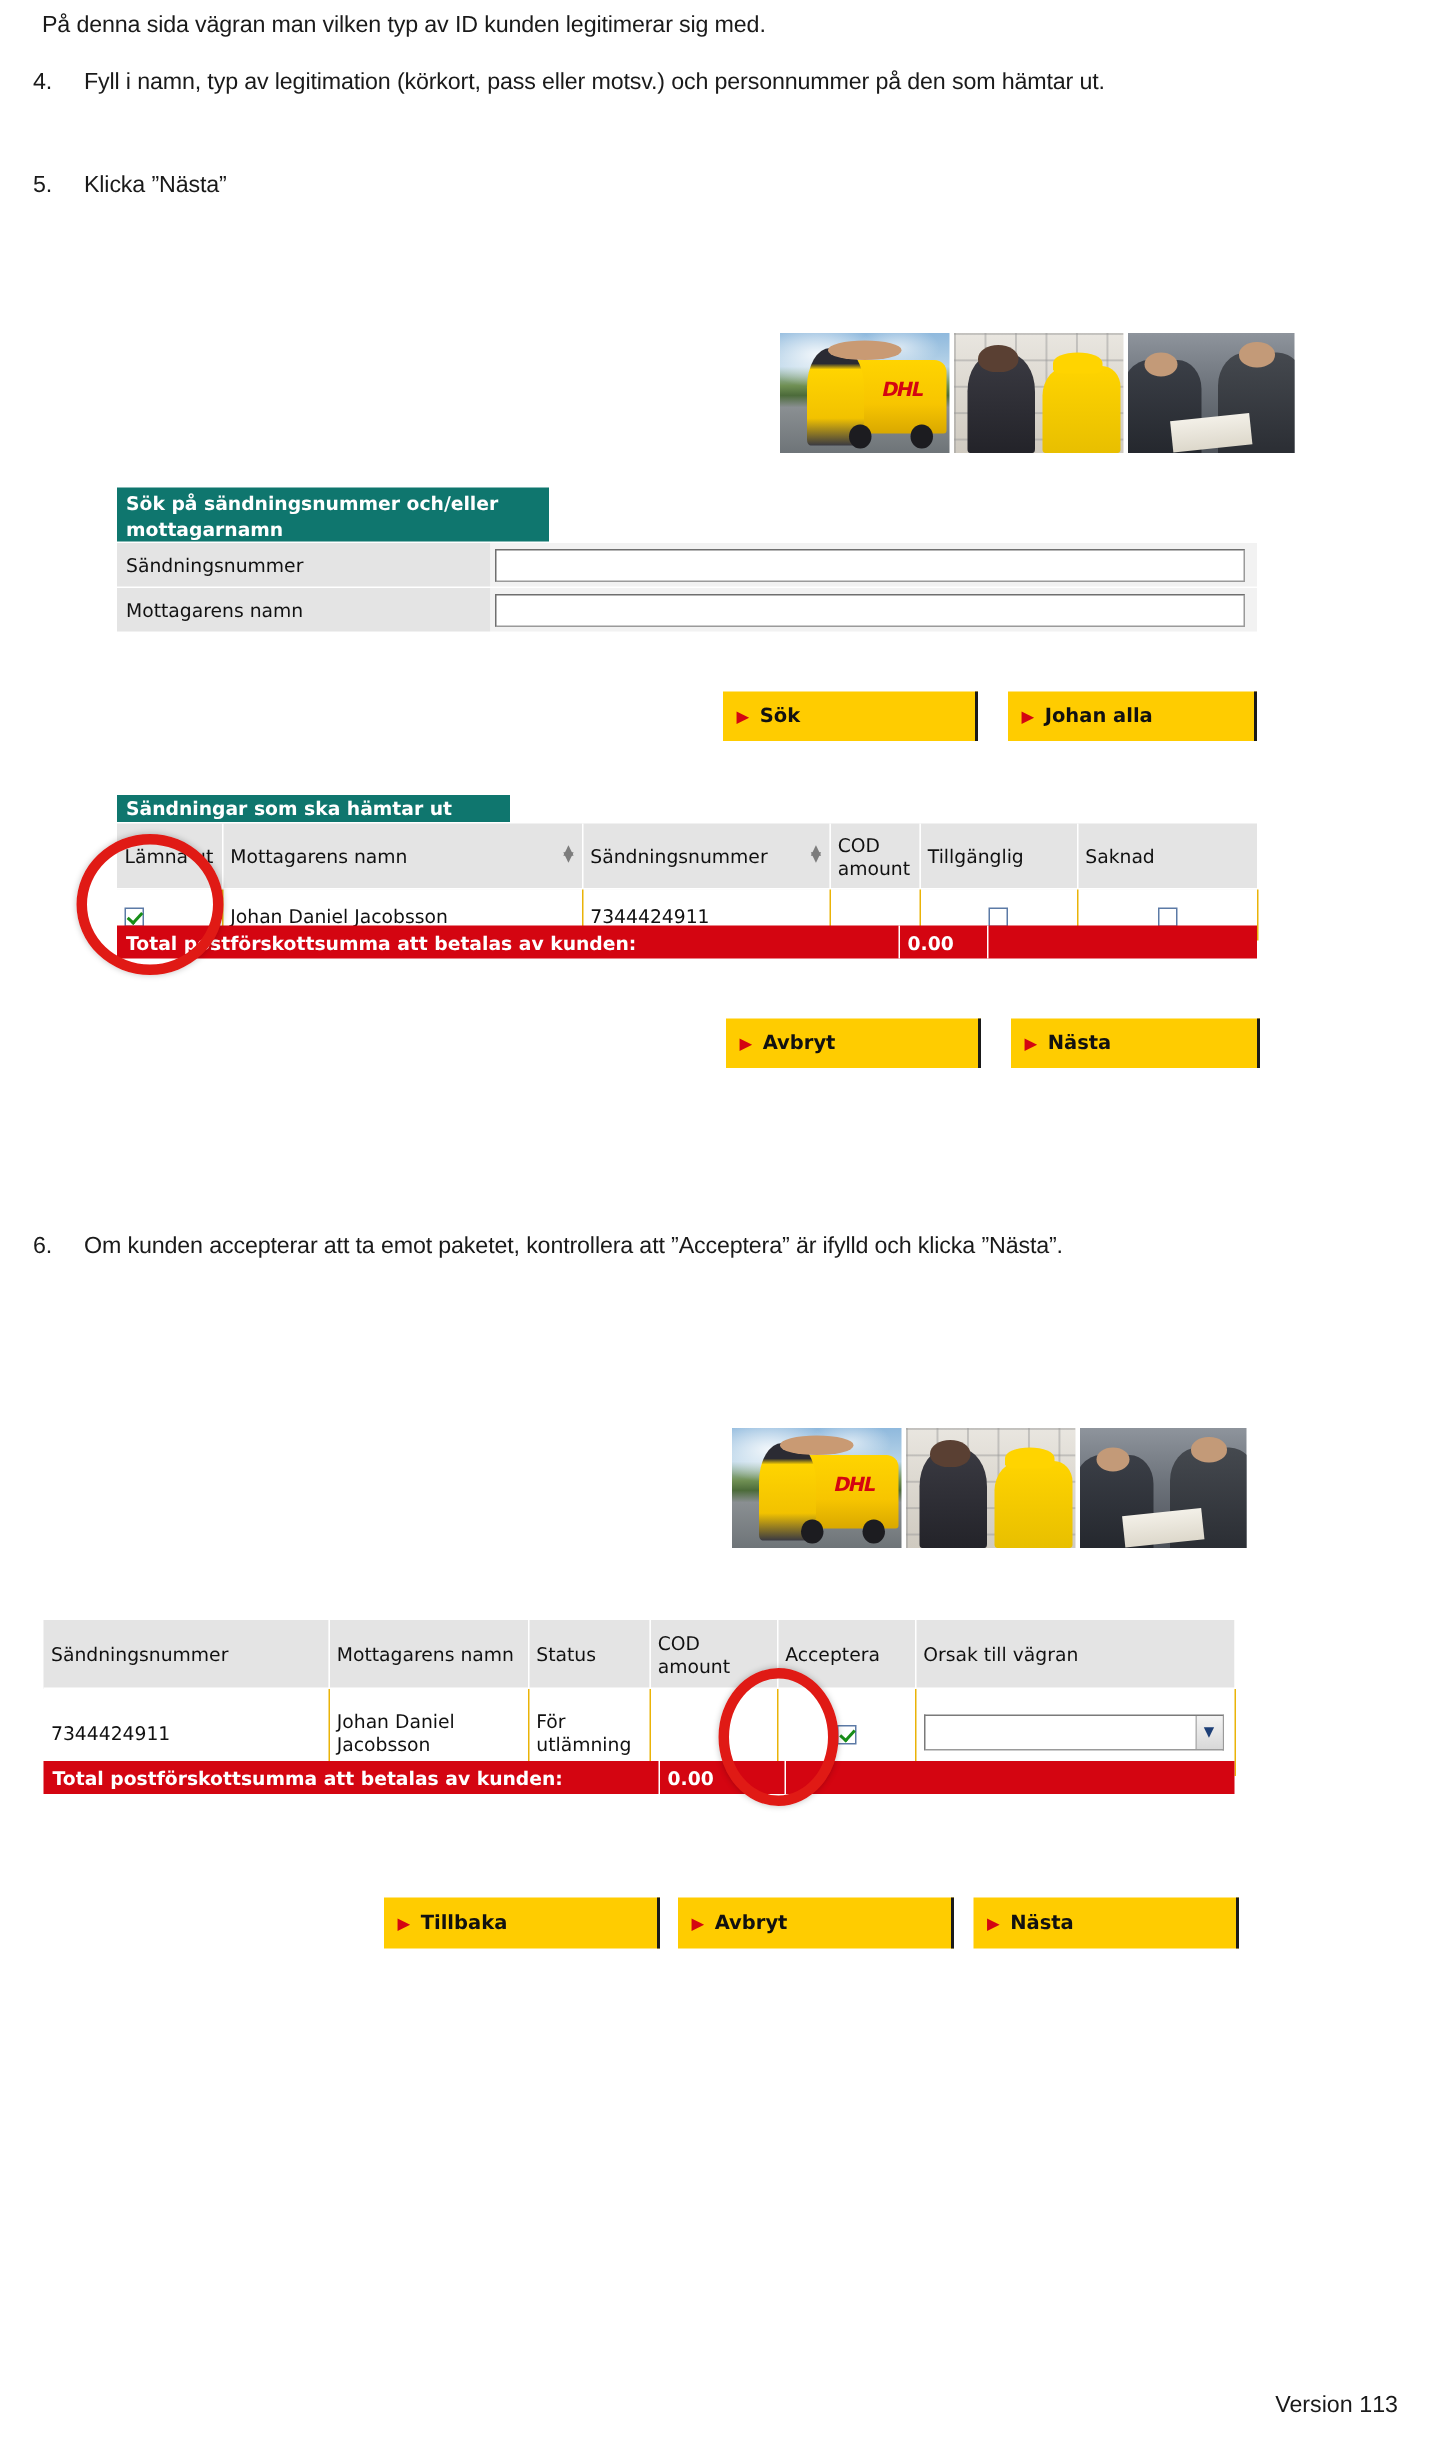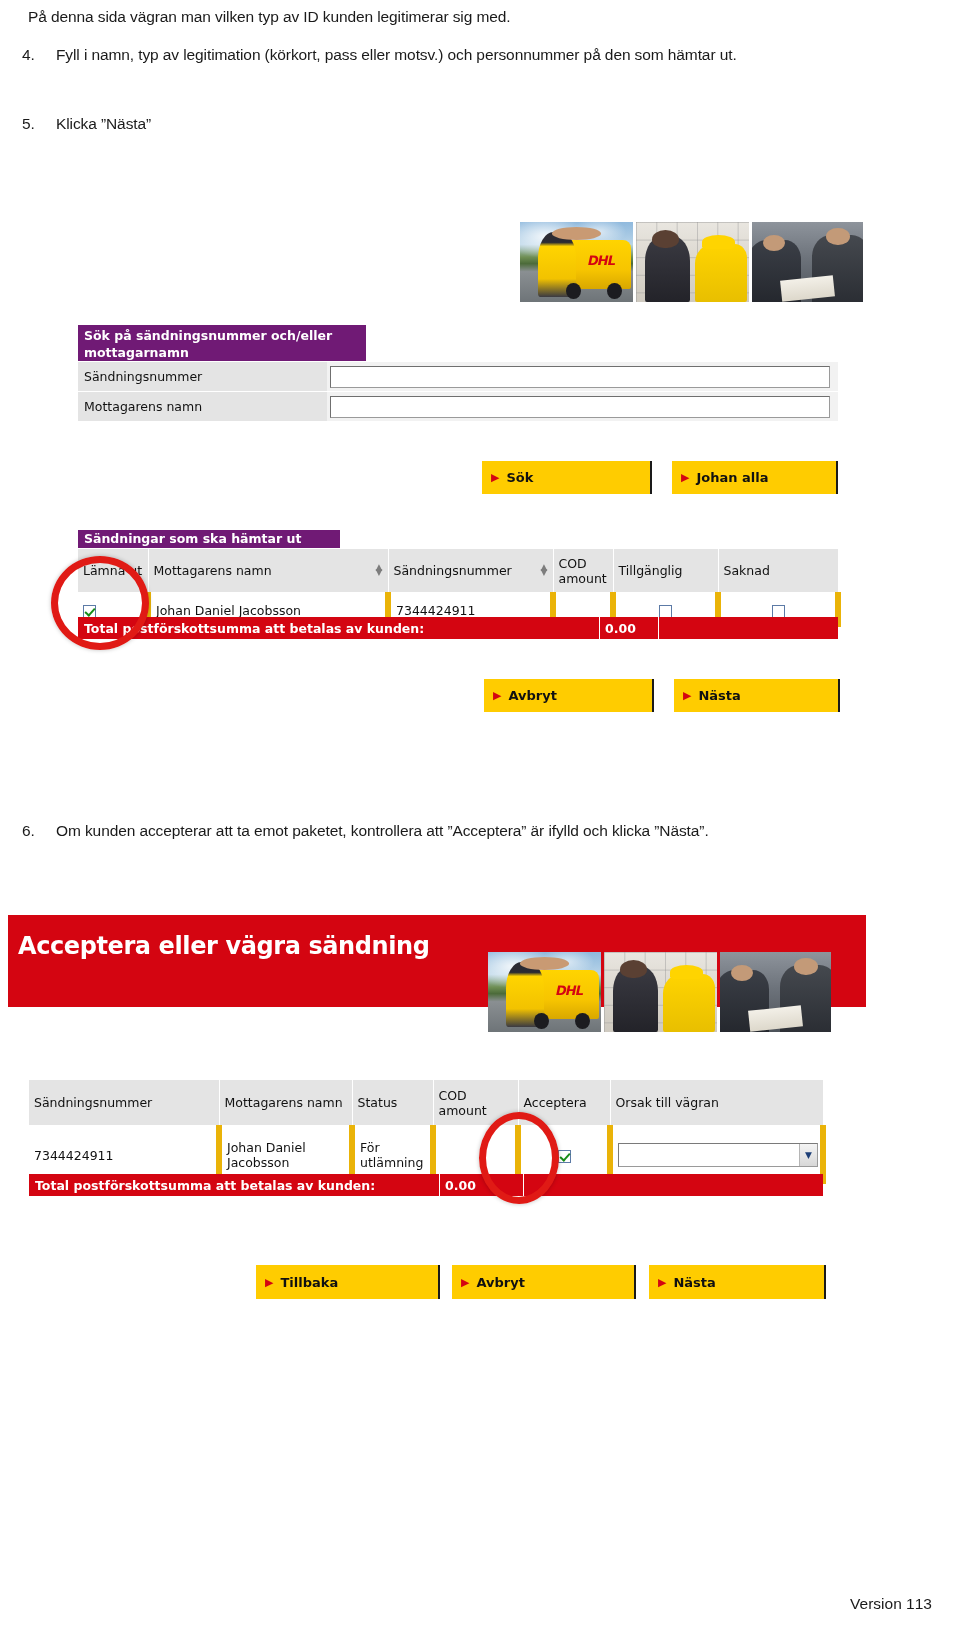--- a/index.html
+++ b/index.html
@@ -211,21 +211,21 @@
     left: 26%;
     bottom: 4%;
     width: 48%;
     height: 26%;
     background: linear-gradient(180deg, #f3f0e8 0%, #ddd8cb 100%);
     transform: rotate(-6deg);
   }
 
   
   .redhdr {
-    background: #701a75;
+    background: #0f766e;
     color: #fff;
     font-weight: bold;
     font-family: "DejaVu Sans", sans-serif;
   }
   .formrow {
     display: flex;
     align-items: stretch;
     border-bottom: 1px solid #ffffff;
   }
   .formlabel {
@@ -281,21 +281,21 @@
     border-right: 1px solid #ffffff;
     border-bottom: 1px solid #ffffff;
     text-align: left;
     font-weight: normal;
     vertical-align: middle;
     padding: 2px 5px;
     color: #111;
   }
   .dtable td {
     background: #ffffff;
-    border-right: 6px solid #eab308;
+    border-right: 1px solid #eab308;
     vertical-align: middle;
     padding: 3px 5px;
     color: #111;
   }
   .sortarrows {
     float: right;
     display: flex;
     flex-direction: column;
     line-height: 0.55;
     color: #7d7d7d;
@@ -521,23 +521,20 @@
   <div class="btn" style="left:636px;top:494px;width:166px;height:33px;font-size:13px;">
     <span class="arrow">▶</span>
     <span>Nästa</span>
   </div>
 </div>
 
 <div class="oval" style="left:51px; top:556px; width:98px; height:94px;"></div>
 
 <div class="shot" id="shot-accept" style="left:8px; top:910px; width:858px; height:410px;">
 
-  <div class="banner" style="position:absolute;left:0;top:5px;width:858px;height:92px;">
-    <div class="banner-title" style="left:10px; top:17px; font-size:24px;">Acceptera eller vägra sändning</div>
-  </div>
   <div class="photostrip" style="left:480px; top:42px; width:346px; height:80px;">
     <div class="photo photo-van" style="width:113px;height:80px;">
       <div class="van-body"></div>
       <div class="van-logo" style="font-size:13px;">DHL</div>
       <div class="courier"></div>
       <div class="courier-head"></div>
       <div class="van-wheel" style="right:10%;"></div>
       <div class="van-wheel" style="right:46%;"></div>
     </div>
     <div class="photo photo-counter" style="width:113px;height:80px;">

